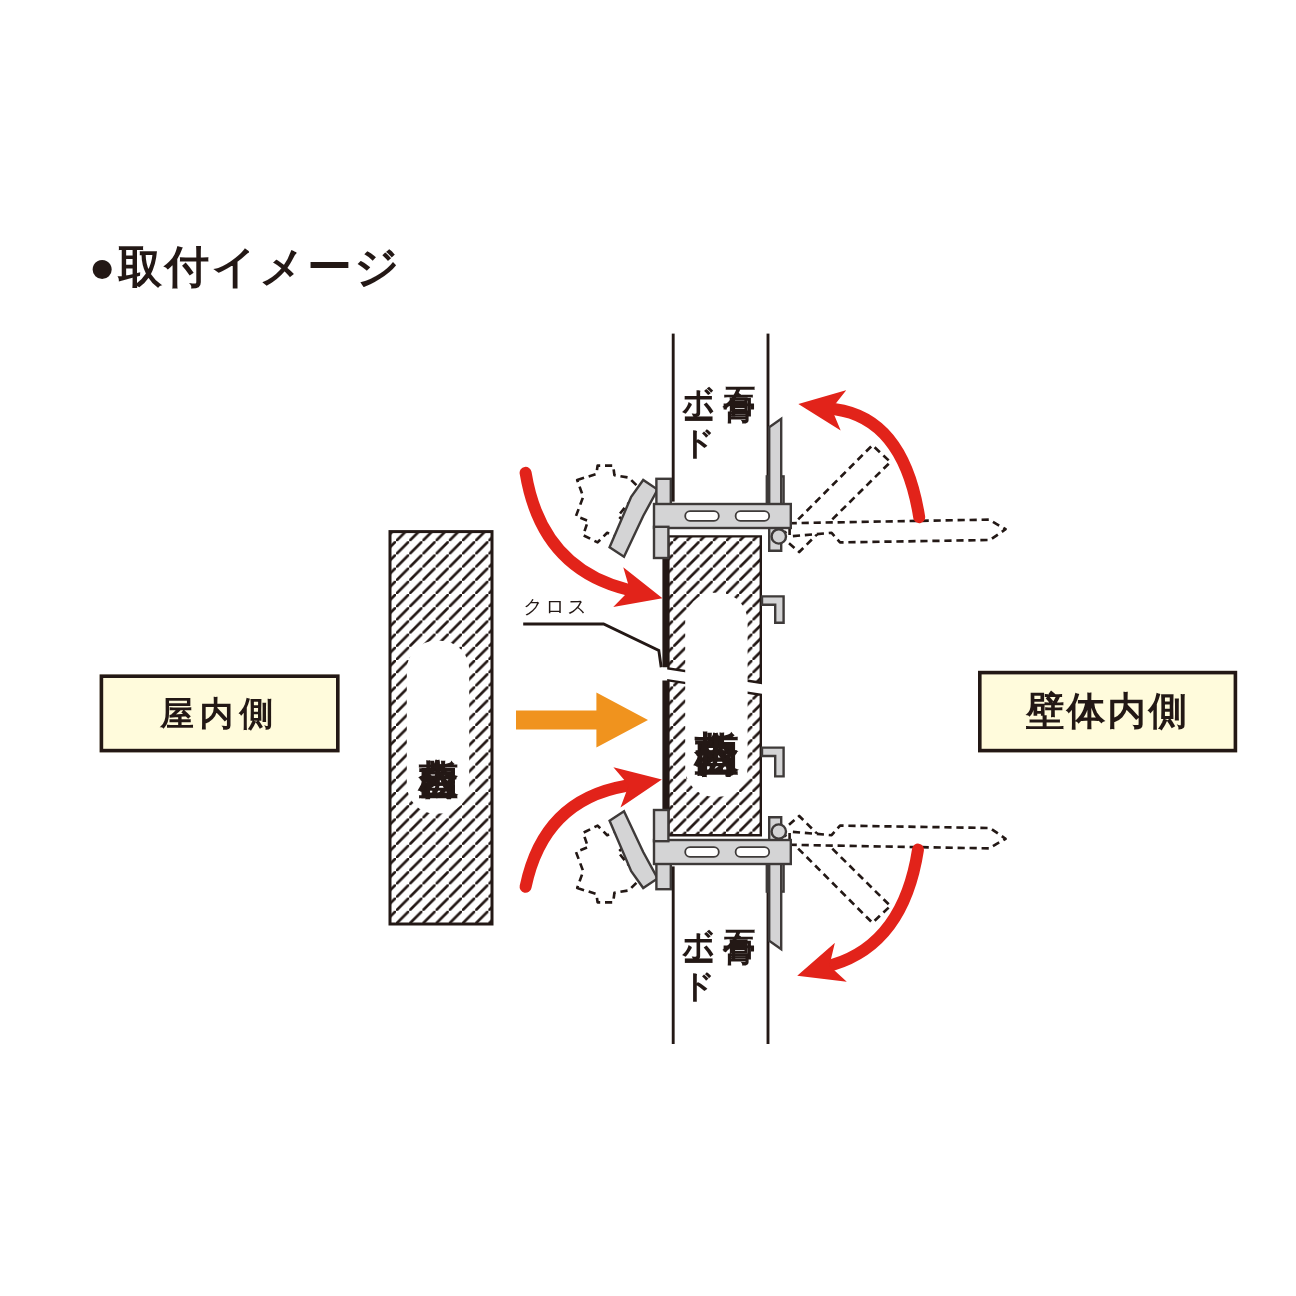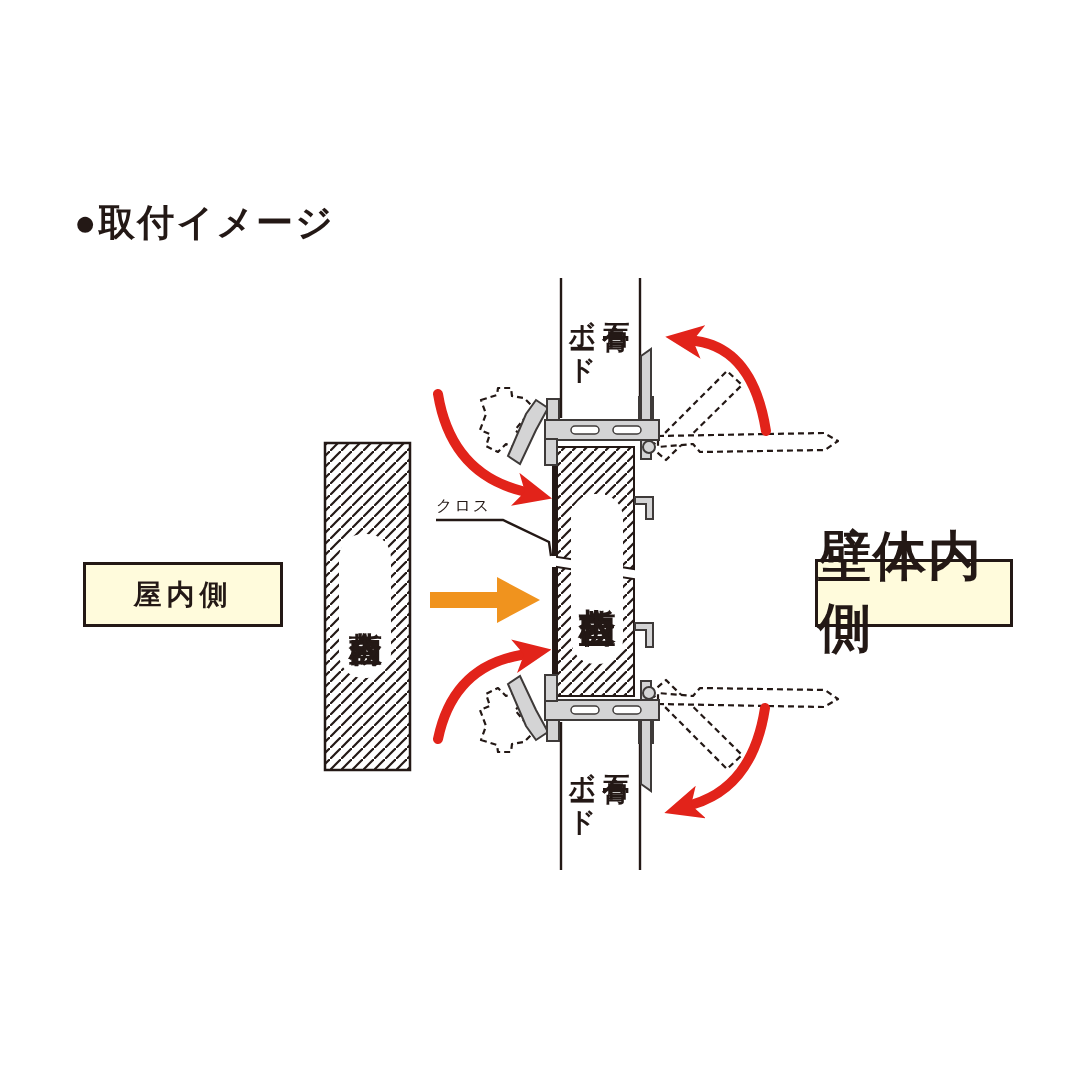--- a/index.html
+++ b/index.html
@@ -10,21 +10,21 @@
   .abs{position:absolute;}
   #title{
     left:74px;top:198px;font-size:37px;font-weight:700;letter-spacing:2px;color:#231815;
   }
   .label-box{
     box-sizing:border-box;border:3px solid #231815;background:#FFFBDC;
     display:flex;align-items:center;justify-content:center;
     font-weight:700;color:#231815;
   }
   #indoor-box{left:83px;top:562px;width:200px;height:65px;font-size:28px;letter-spacing:5px;}
-  #cavity-box{left:815px;top:559px;width:198px;height:68px;font-size:53px;letter-spacing:2px;align-items:center;}
+  #cavity-box{left:815px;top:559px;width:216px;height:68px;font-size:32px;letter-spacing:2px;align-items:center;}
   #cloth-label{left:436px;top:496px;font-size:16px;letter-spacing:2px;}
   .vtext{
     writing-mode:vertical-rl;text-orientation:mixed;
     color:#231815;font-weight:700;line-height:1.12;
   }
   #free-panel-text{
     left:339px;top:534px;width:52px;height:144px;font-size:33px;
     background:#fff;border-radius:24px;display:flex;align-items:center;justify-content:center;
   }
   #installed-panel-text{

